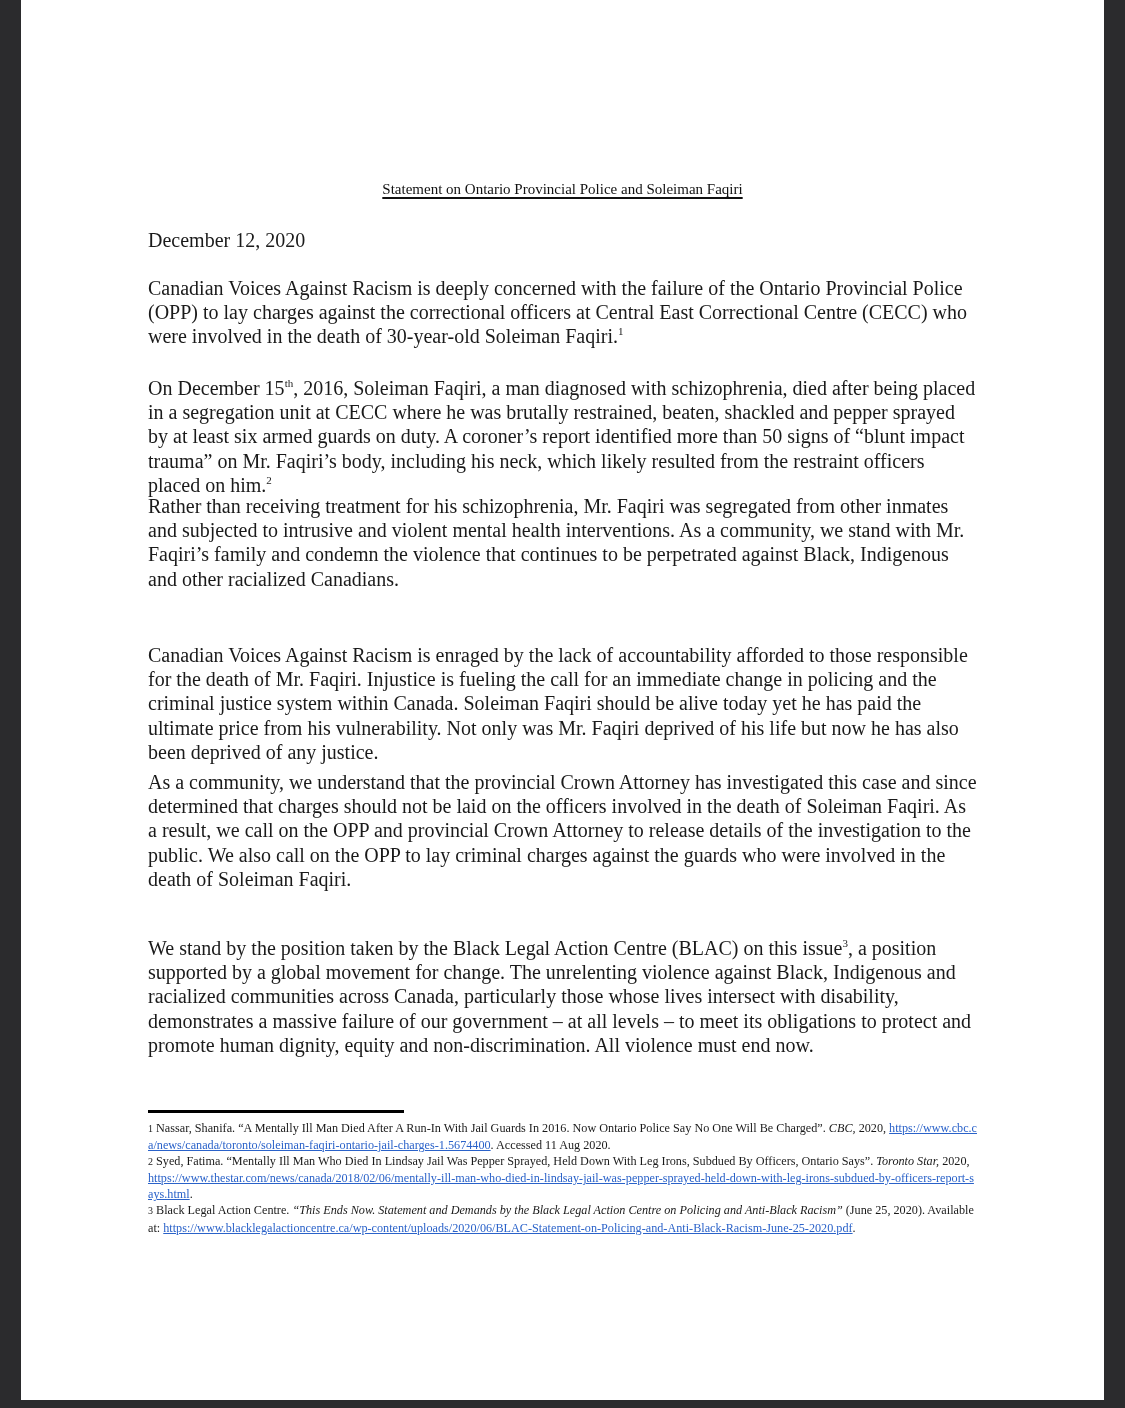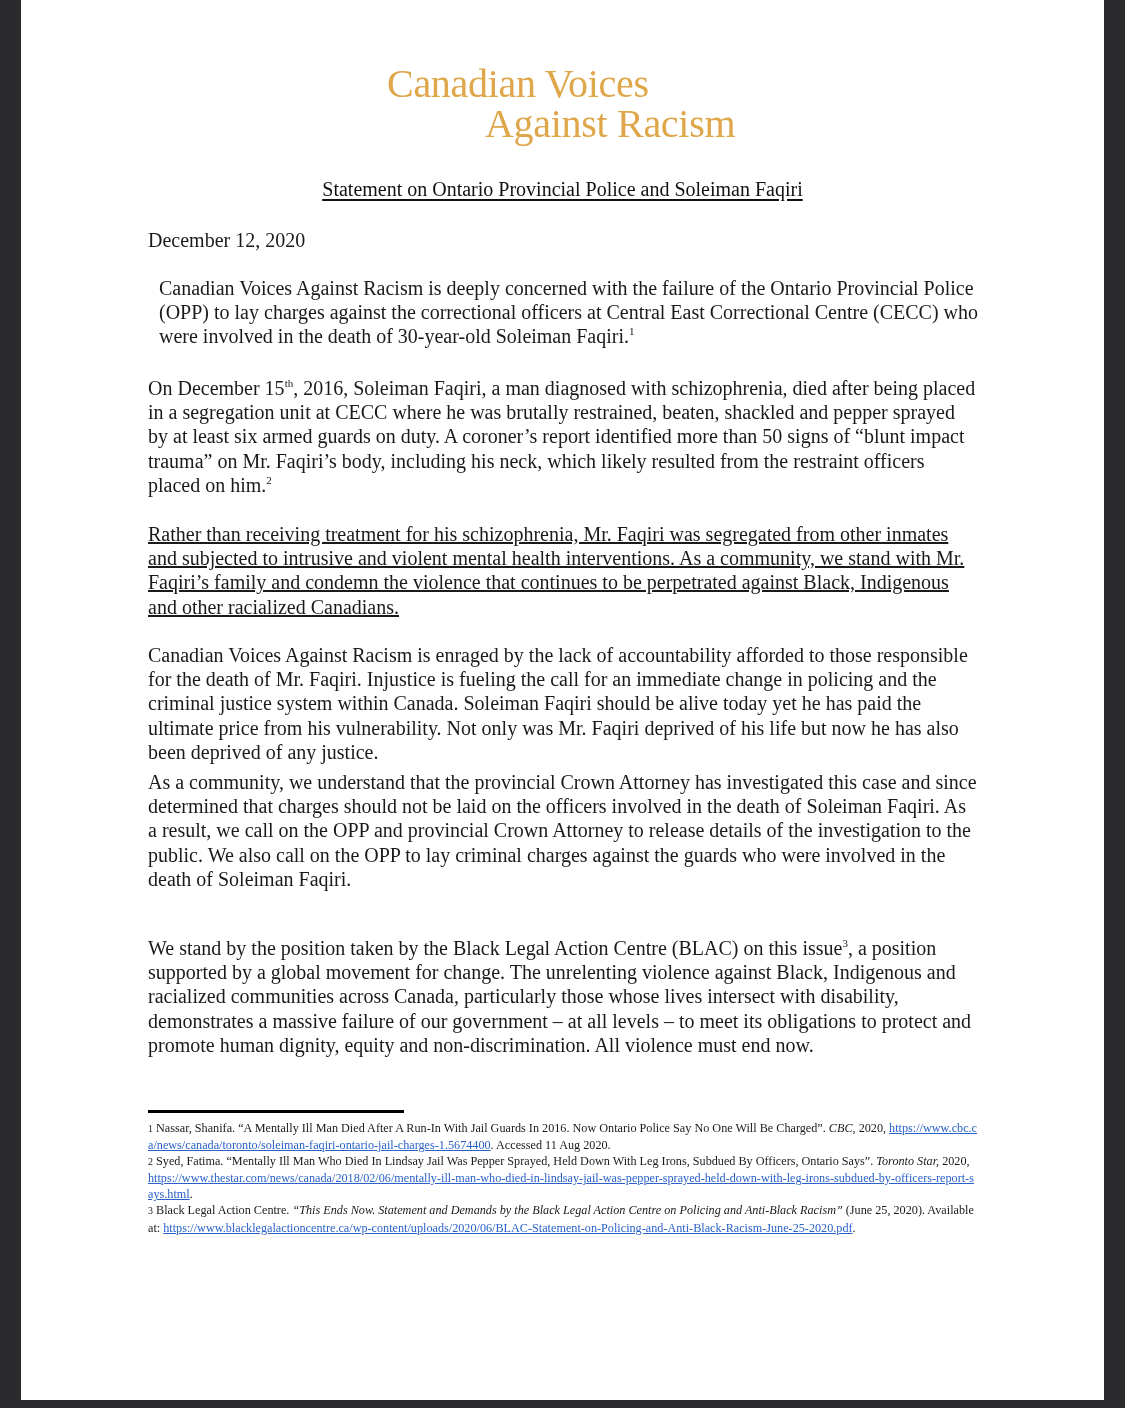--- a/index.html
+++ b/index.html
@@ -18,33 +18,33 @@
     position: absolute; left: 366px; top: 64px;
     color: #dfa64a;
     font-family: "Liberation Serif", "DejaVu Serif", serif;
     font-size: 40px; line-height: 40px;
     letter-spacing: -0.3px;
   }
   .logo .l1 { display: block; }
   .logo .l2 { display: block; padding-left: 98px; }
   .title {
     position: absolute; left: 0; width: 1083px; top: 177px;
-    text-align: center; font-size: 20px; line-height: 24px;
+    text-align: center; font-size: 15px; line-height: 24px;
     color: #111;
   }
   .title span { text-decoration: underline; text-decoration-thickness: 2px; text-underline-offset: 3px; }
   .body-text {
     position: absolute; left: 127px; width: 830px;
     font-size: 20px; line-height: 24.2px; color: #1a1a1a;
   }
   .body-text p { margin: 0; }
   .date { top: 228px; }
-  .p1 { top: 276px; margin-left: 11px; }
+  .p1 { top: 276px; }
   .p2 { top: 376px; }
-  .p3 { top: 522px; text-decoration: underline; }
+  .p3 { top: 494px; }
   .p4 { top: 643px; }
   .p5 { top: 770px; }
   .p6 { top: 936px; }
   sup { font-size: 11px; line-height: 0; vertical-align: 8px; }
   .fn-rule {
     position: absolute; left: 127px; top: 1110px;
     width: 256px; height: 3px; background: #000;
   }
   .footnotes {
     position: absolute; left: 127px; top: 1120px; width: 830px;
@@ -53,24 +53,20 @@
   .footnotes p { margin: 0; }
   .footnotes a { color: #2a62c9; text-decoration: underline; word-break: break-all; }
   .footnotes .num { font-size: 10px; }
   em { font-style: italic; }
 </style>
 </head>
 <body>
 
 <div class="page">
 
-  <div class="logo">
-    <span class="l1">Canadian Voices</span>
-    <span class="l2">Against Racism</span>
-  </div>
 
   <div class="title">
     <span>Statement on Ontario Provincial Police and Soleiman Faqiri</span>
   </div>
 
   <div class="body-text date">December 12, 2020</div>
 
   <div class="body-text p1">
     <p><span>Canadian Voices Against Racism is deeply concerned with the failure of the Ontario Provincial Police (OPP) to lay charges against the correctional officers at Central East Correctional Centre (CECC) who were involved in the death of 30-year-old Soleiman Faqiri.</span><sup>1</sup></p>
   </div>

